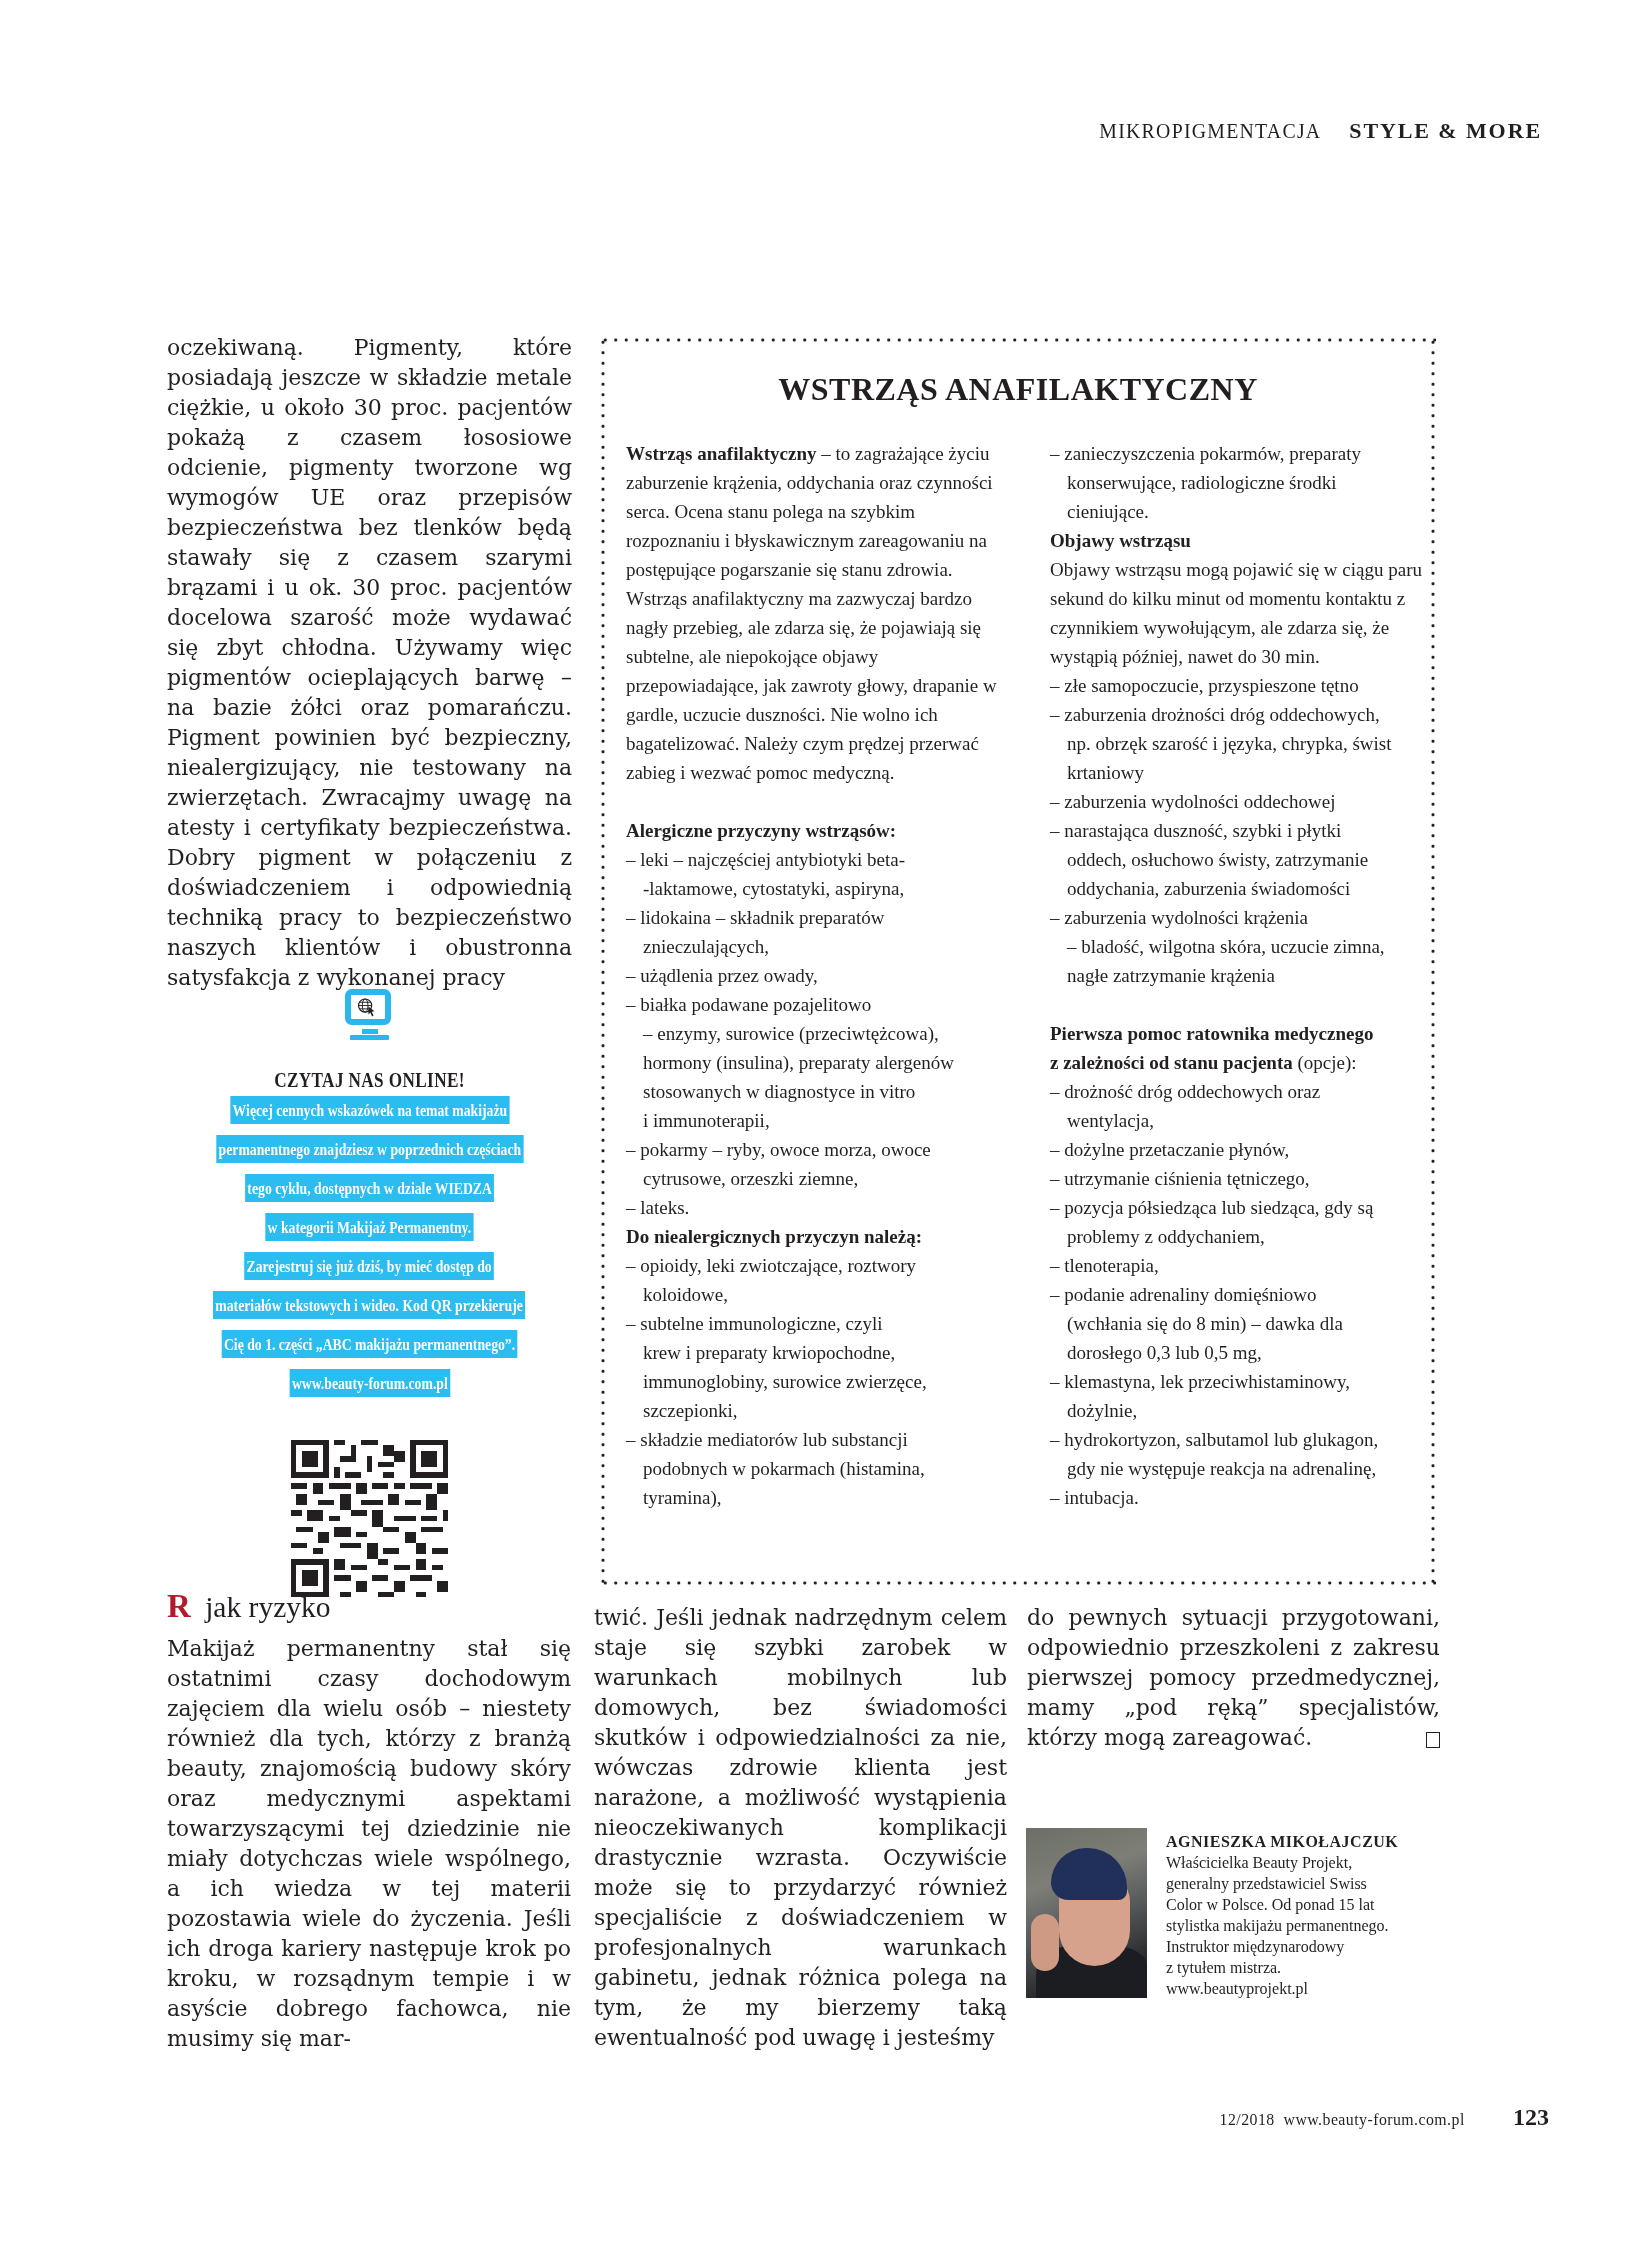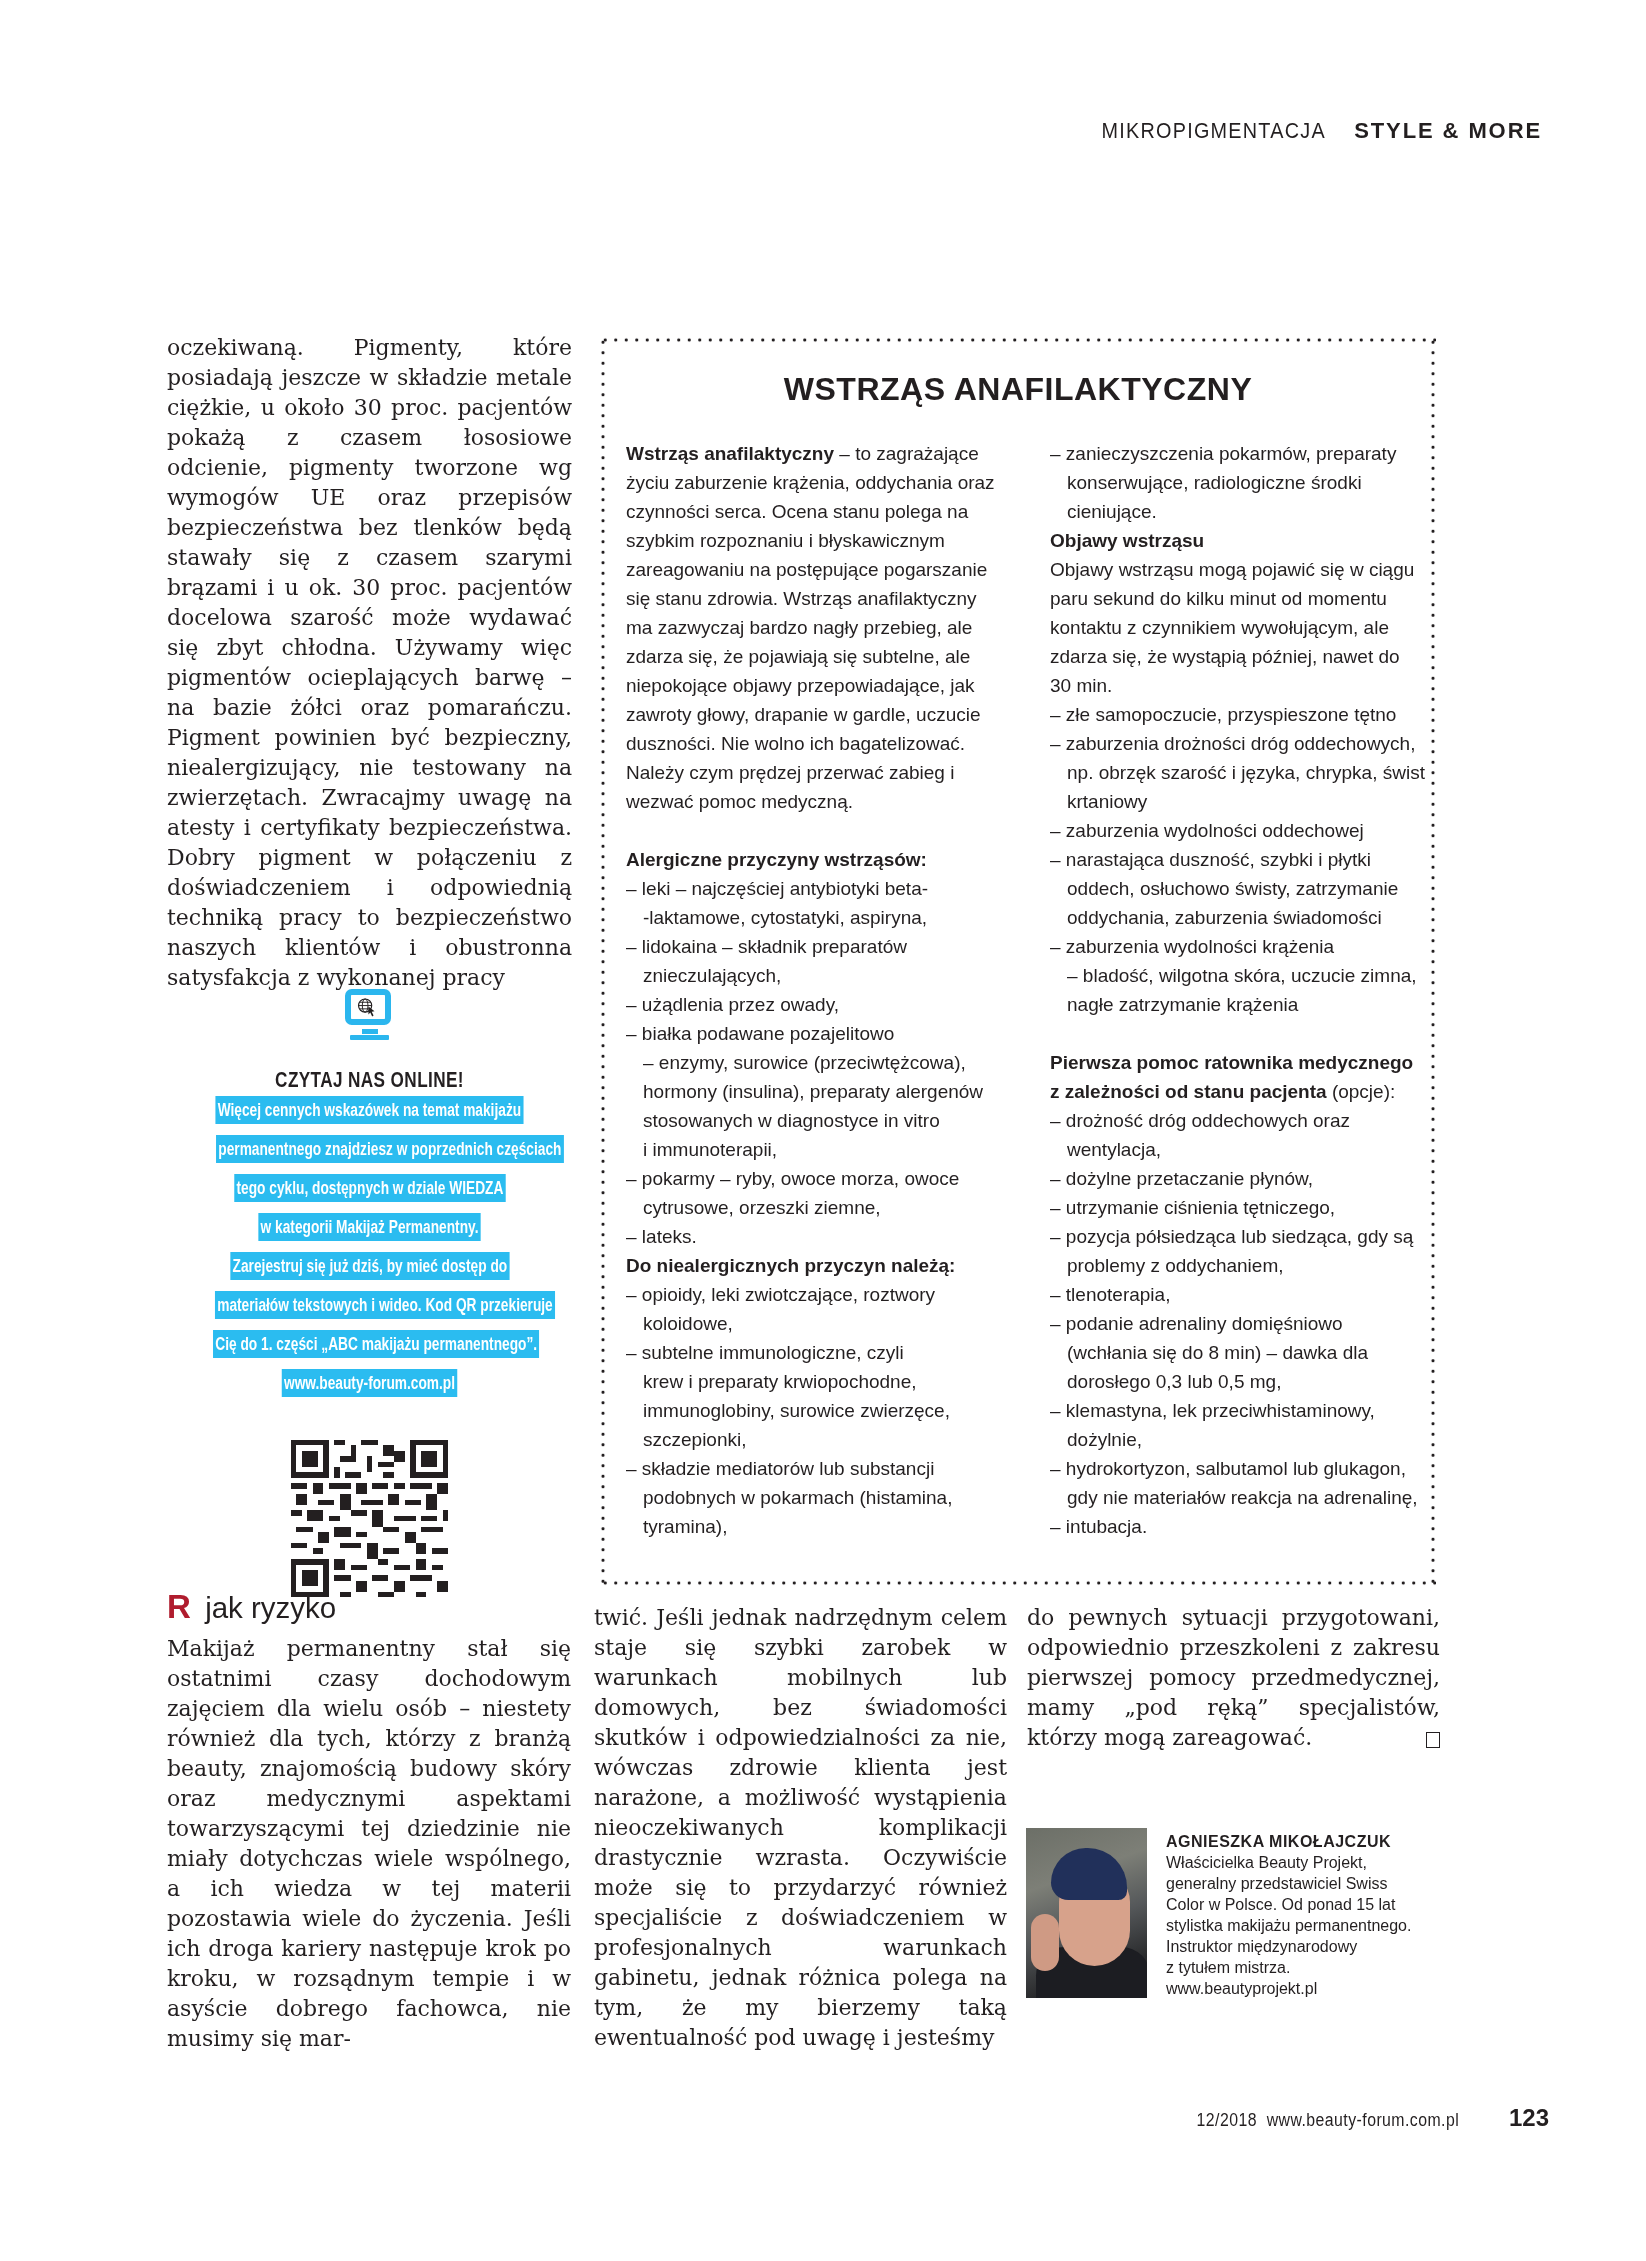--- a/index.html
+++ b/index.html
@@ -1,17 +1,17 @@
 <!DOCTYPE html>
 <html style="font-size:7.6px"><head>
 <meta charset="utf-8">
 <style>
   html, body { margin:0; padding:0; background:#ffffff; }
   body { width:1646px; height:2261px; position:relative; overflow:hidden; color:#231f20; }
-  .sans { font-family: Liberation Sans, sans-serif; }
+  .sans { font-family: Liberation Serif, serif; }
   .serif { font-family: "DejaVu Serif", "Liberation Serif", serif; }
 
   
   .running-head { position:absolute; top:118px; right:104px; font-size:22px; letter-spacing:1.4px; white-space:nowrap; }
   .running-head .section { font-weight:400; transform:scaleX(0.9); display:inline-block; }
   .running-head .brand { font-weight:700; margin-left:8.6px; letter-spacing:1.9px; }
 
   
   .col-left { position:absolute; left:167px; top:333px; width:405px; }
   .serif-body { font-size:22px; line-height:30px; text-align:justify; hyphens:manual; }
@@ -250,21 +250,21 @@
     <p>– utrzymanie ciśnienia tętniczego,</p>
     <p>– pozycja półsiedząca lub siedząca, gdy są</p>
     <p class="ind">problemy z oddychaniem,</p>
     <p>– tlenoterapia,</p>
     <p>– podanie adrenaliny domięśniowo</p>
     <p class="ind">(wchłania się do 8 min) – dawka dla</p>
     <p class="ind">dorosłego 0,3 lub 0,5 mg,</p>
     <p>– klemastyna, lek przeciwhistaminowy,</p>
     <p class="ind">dożylnie,</p>
     <p>– hydrokortyzon, salbutamol lub glukagon,</p>
-    <p class="ind">gdy nie materiałów reakcja na adrenalinę,</p>
+    <p class="ind">gdy nie występuje reakcja na adrenalinę,</p>
     <p>– intubacja.</p>
   </div>
 </div>
 
 <div class="r-head sans">
   <span class="r-letter">R</span><span class="r-word">jak ryzyko</span>
 </div>
 <div class="r-col r-col-1 serif serif-body">
   <p>Makijaż permanentny stał się ostatnimi czasy dochodowym zajęciem dla wielu osób – niestety również dla tych, którzy z branżą beauty, znajomością budowy skóry oraz medycznymi aspektami towarzyszącymi tej dziedzinie nie miały dotychczas wiele wspólnego, a ich wiedza w tej materii pozostawia wiele do życzenia. Jeśli ich droga kariery następuje krok po kroku, w rozsądnym tempie i w asyście dobrego fachowca, nie musimy się mar-</p>
 </div>

